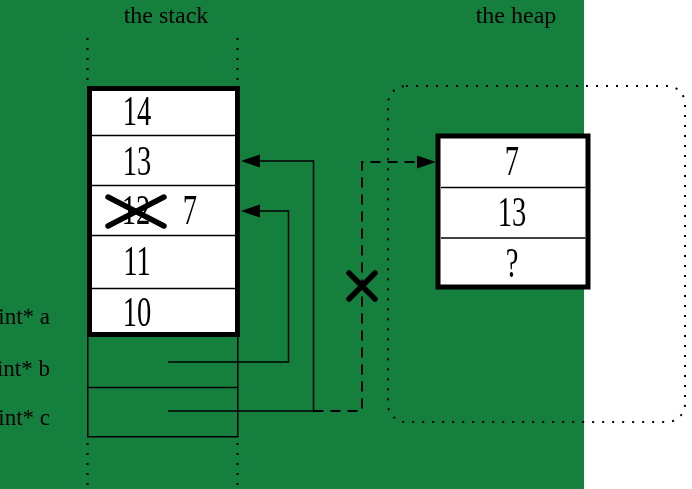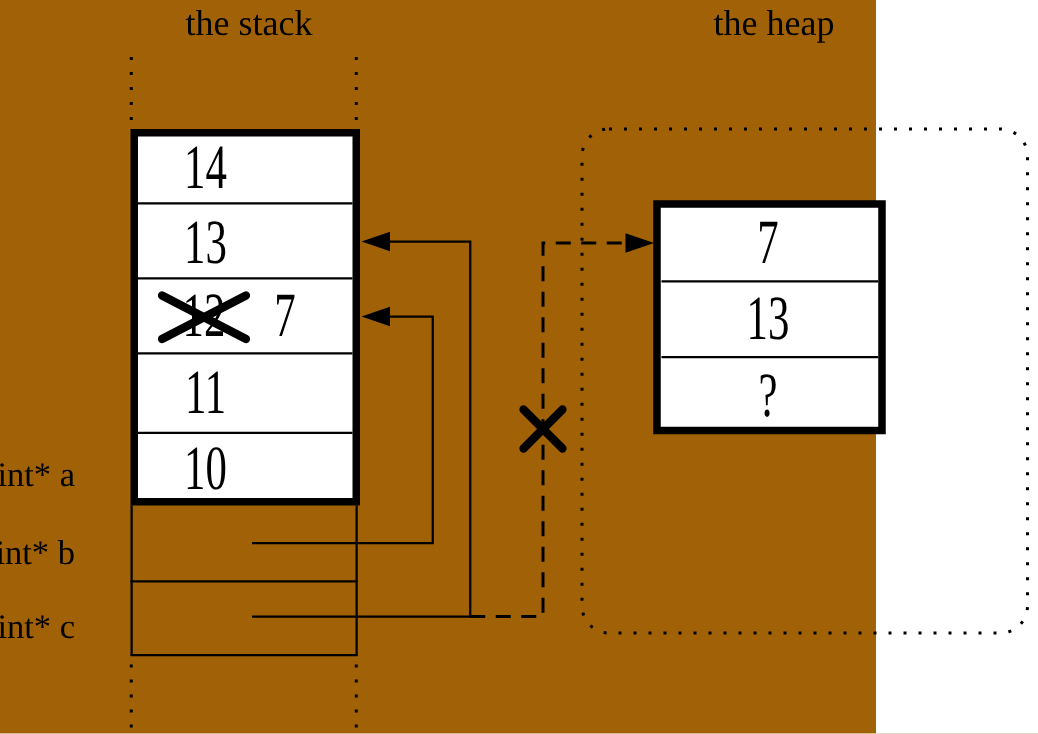--- a/index.html
+++ b/index.html
@@ -1,19 +1,19 @@
 <!DOCTYPE html>
 <html><head>
 <meta charset="utf-8">
 <style>
   html,body { margin:0; padding:0; background:#ffffff; }
   #canvas {
     position:relative;
     width:584px; height:489px;
-    background:#a16207;
+    background:#15803d;
     font-family:"Liberation Serif","DejaVu Serif",serif;
   }
   svg { display:block; }
   text {
     fill:#000000;
     font-family:"Liberation Serif","DejaVu Serif",serif;
   }
   .title  { font-size:24px; }
   .value  { font-size:42px; }
   .label  { font-size:23px; }

